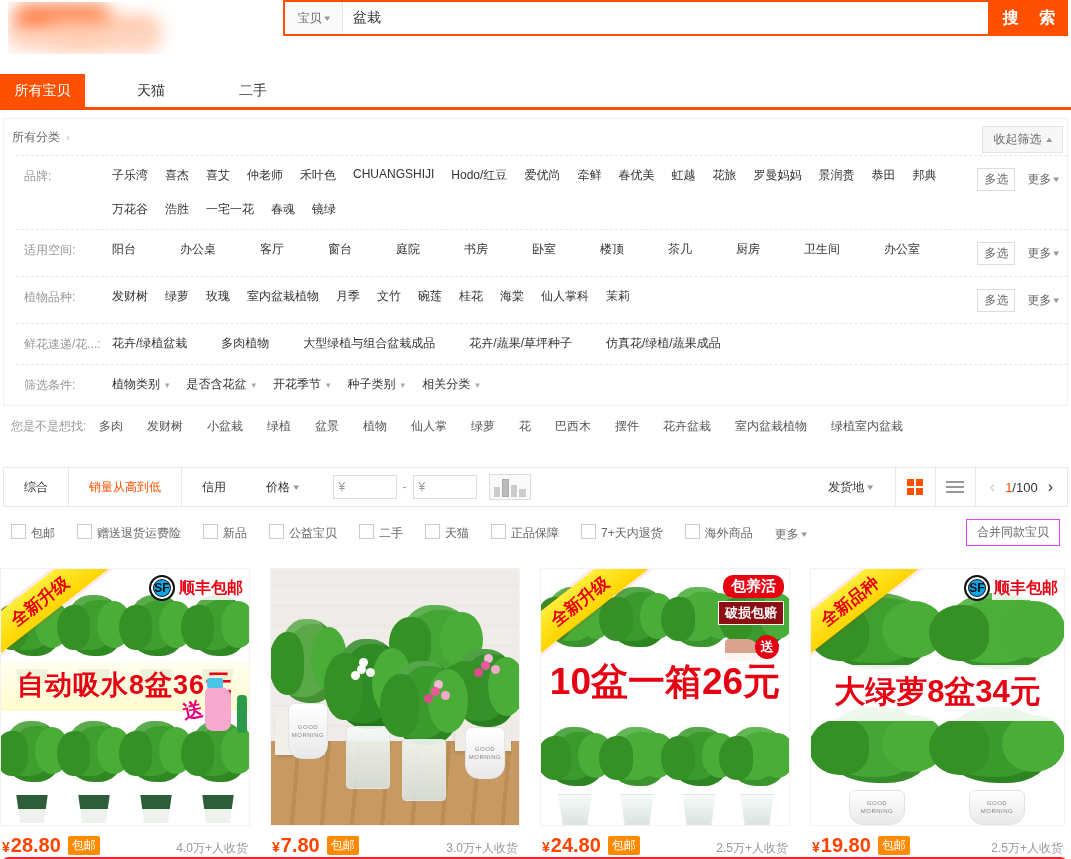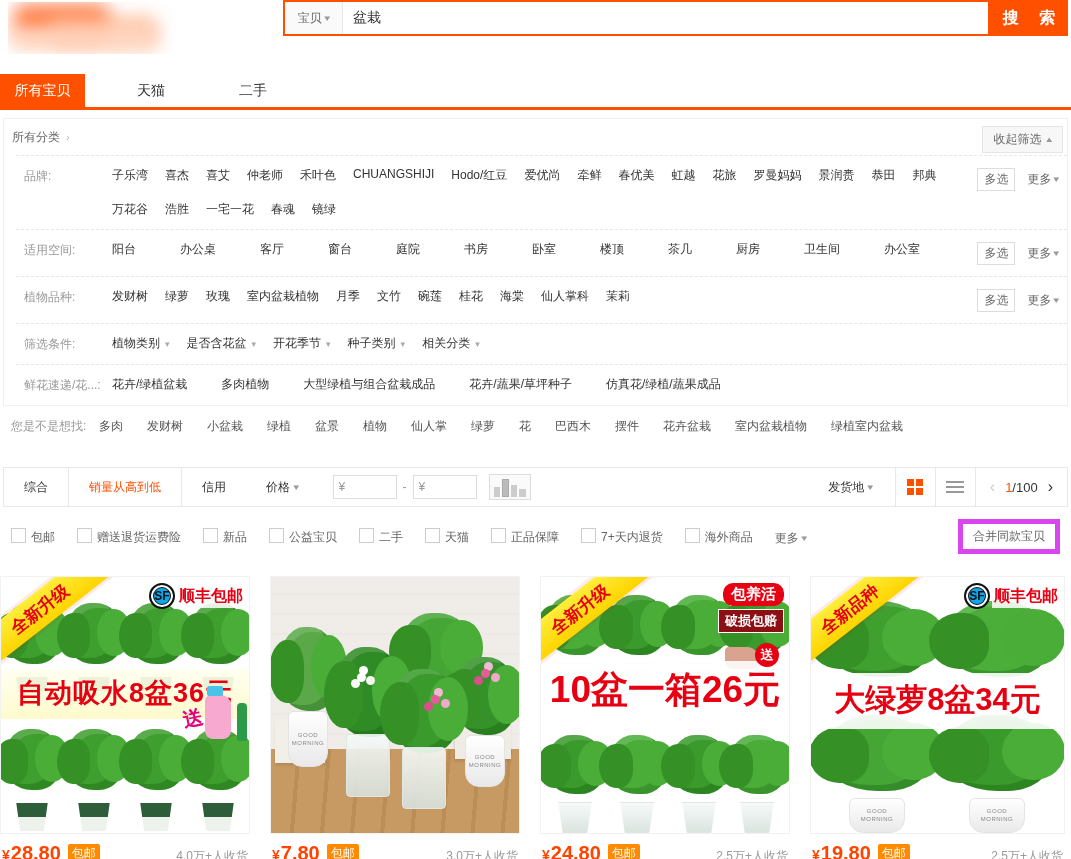--- a/index.html
+++ b/index.html
@@ -73,21 +73,21 @@
   .pg-prev { color:#ccc; font-size:16px; cursor:default; }
   .pg-next { color:#333; font-size:16px; cursor:pointer; }
   .pg-num { font-size:13px; color:#333; }
   .pg-num b { color:#ff5000; font-weight:normal; }
 
   
   .quick-row { margin:12px 3px 0; padding:0 8px; display:flex; align-items:center; font-size:12px; color:#666; }
   .quick-items { display:flex; column-gap:22px; align-items:center; }
   .cb-item { cursor:pointer; white-space:nowrap; }
   .cb-item::before { content:""; display:inline-block; width:13px; height:13px; border:1px solid #ccc; background:#fff; margin-right:5px; vertical-align:-2px; }
-  .merge-btn { margin-left:auto; border:5px solid #d946ef; background:#fff; padding:4px 10px; color:#666; cursor:pointer; font-family:Liberation Serif, serif; font-size:12px; }
+  .merge-btn { margin-left:auto; border:1px solid #d946ef; background:#fff; padding:4px 10px; color:#666; cursor:pointer; font-family:Liberation Serif, serif; font-size:12px; }
 
   
   .products { position:relative; margin-top:22px; height:336px; }
   .card { position:absolute; top:0; width:250px; cursor:pointer; }
   .card-img { position:relative; height:258px; background:#fff; overflow:hidden; border:1px solid #f2f2f2; }
   .price-row { display:flex; align-items:baseline; padding:8px 2px 2px; }
   .cur { color:#ff4400; font-size:14px; font-weight:bold; }
   .price { color:#ff4400; font-size:20px; font-weight:bold; margin-left:1px; }
   .ship-badge { background:#ff8a00; color:#fff; font-size:12px; padding:1px 4px; margin-left:7px; border-radius:2px; align-self:center; }
   .sales { margin-left:auto; color:#999; font-size:12px; }
@@ -258,38 +258,38 @@
     <div class="f-actions">
       <span class="btn-multi">多选</span>
       <span class="more-link">
           <span>更多</span>
           <span class="cd"></span>
         </span>
     </div>
   </div>
 
   <div class="f-row">
+    <div class="f-label">鲜花速递/花...:</div>
+    <div class="f-items cat-gap">
+        <span class="f-item">花卉/绿植盆栽</span>
+        <span class="f-item">多肉植物</span>
+        <span class="f-item">大型绿植与组合盆栽成品</span>
+        <span class="f-item">花卉/蔬果/草坪种子</span>
+        <span class="f-item">仿真花/绿植/蔬果成品</span>
+      </div>
+  </div>
+
+  <div class="f-row">
     <div class="f-label">筛选条件:</div>
     <div class="f-items">
         <span class="dd-item">植物类别</span>
         <span class="dd-item">是否含花盆</span>
         <span class="dd-item">开花季节</span>
         <span class="dd-item">种子类别</span>
         <span class="dd-item">相关分类</span>
-      </div>
-  </div>
-
-  <div class="f-row">
-    <div class="f-label">鲜花速递/花...:</div>
-    <div class="f-items cat-gap">
-        <span class="f-item">花卉/绿植盆栽</span>
-        <span class="f-item">多肉植物</span>
-        <span class="f-item">大型绿植与组合盆栽成品</span>
-        <span class="f-item">花卉/蔬果/草坪种子</span>
-        <span class="f-item">仿真花/绿植/蔬果成品</span>
       </div>
   </div>
 </div>
 
 <div class="suggest-row">
   <div class="suggest-label">您是不是想找:</div>
   <div class="suggest-items">
       <span class="f-item">多肉</span>
       <span class="f-item">发财树</span>
       <span class="f-item">小盆栽</span>

